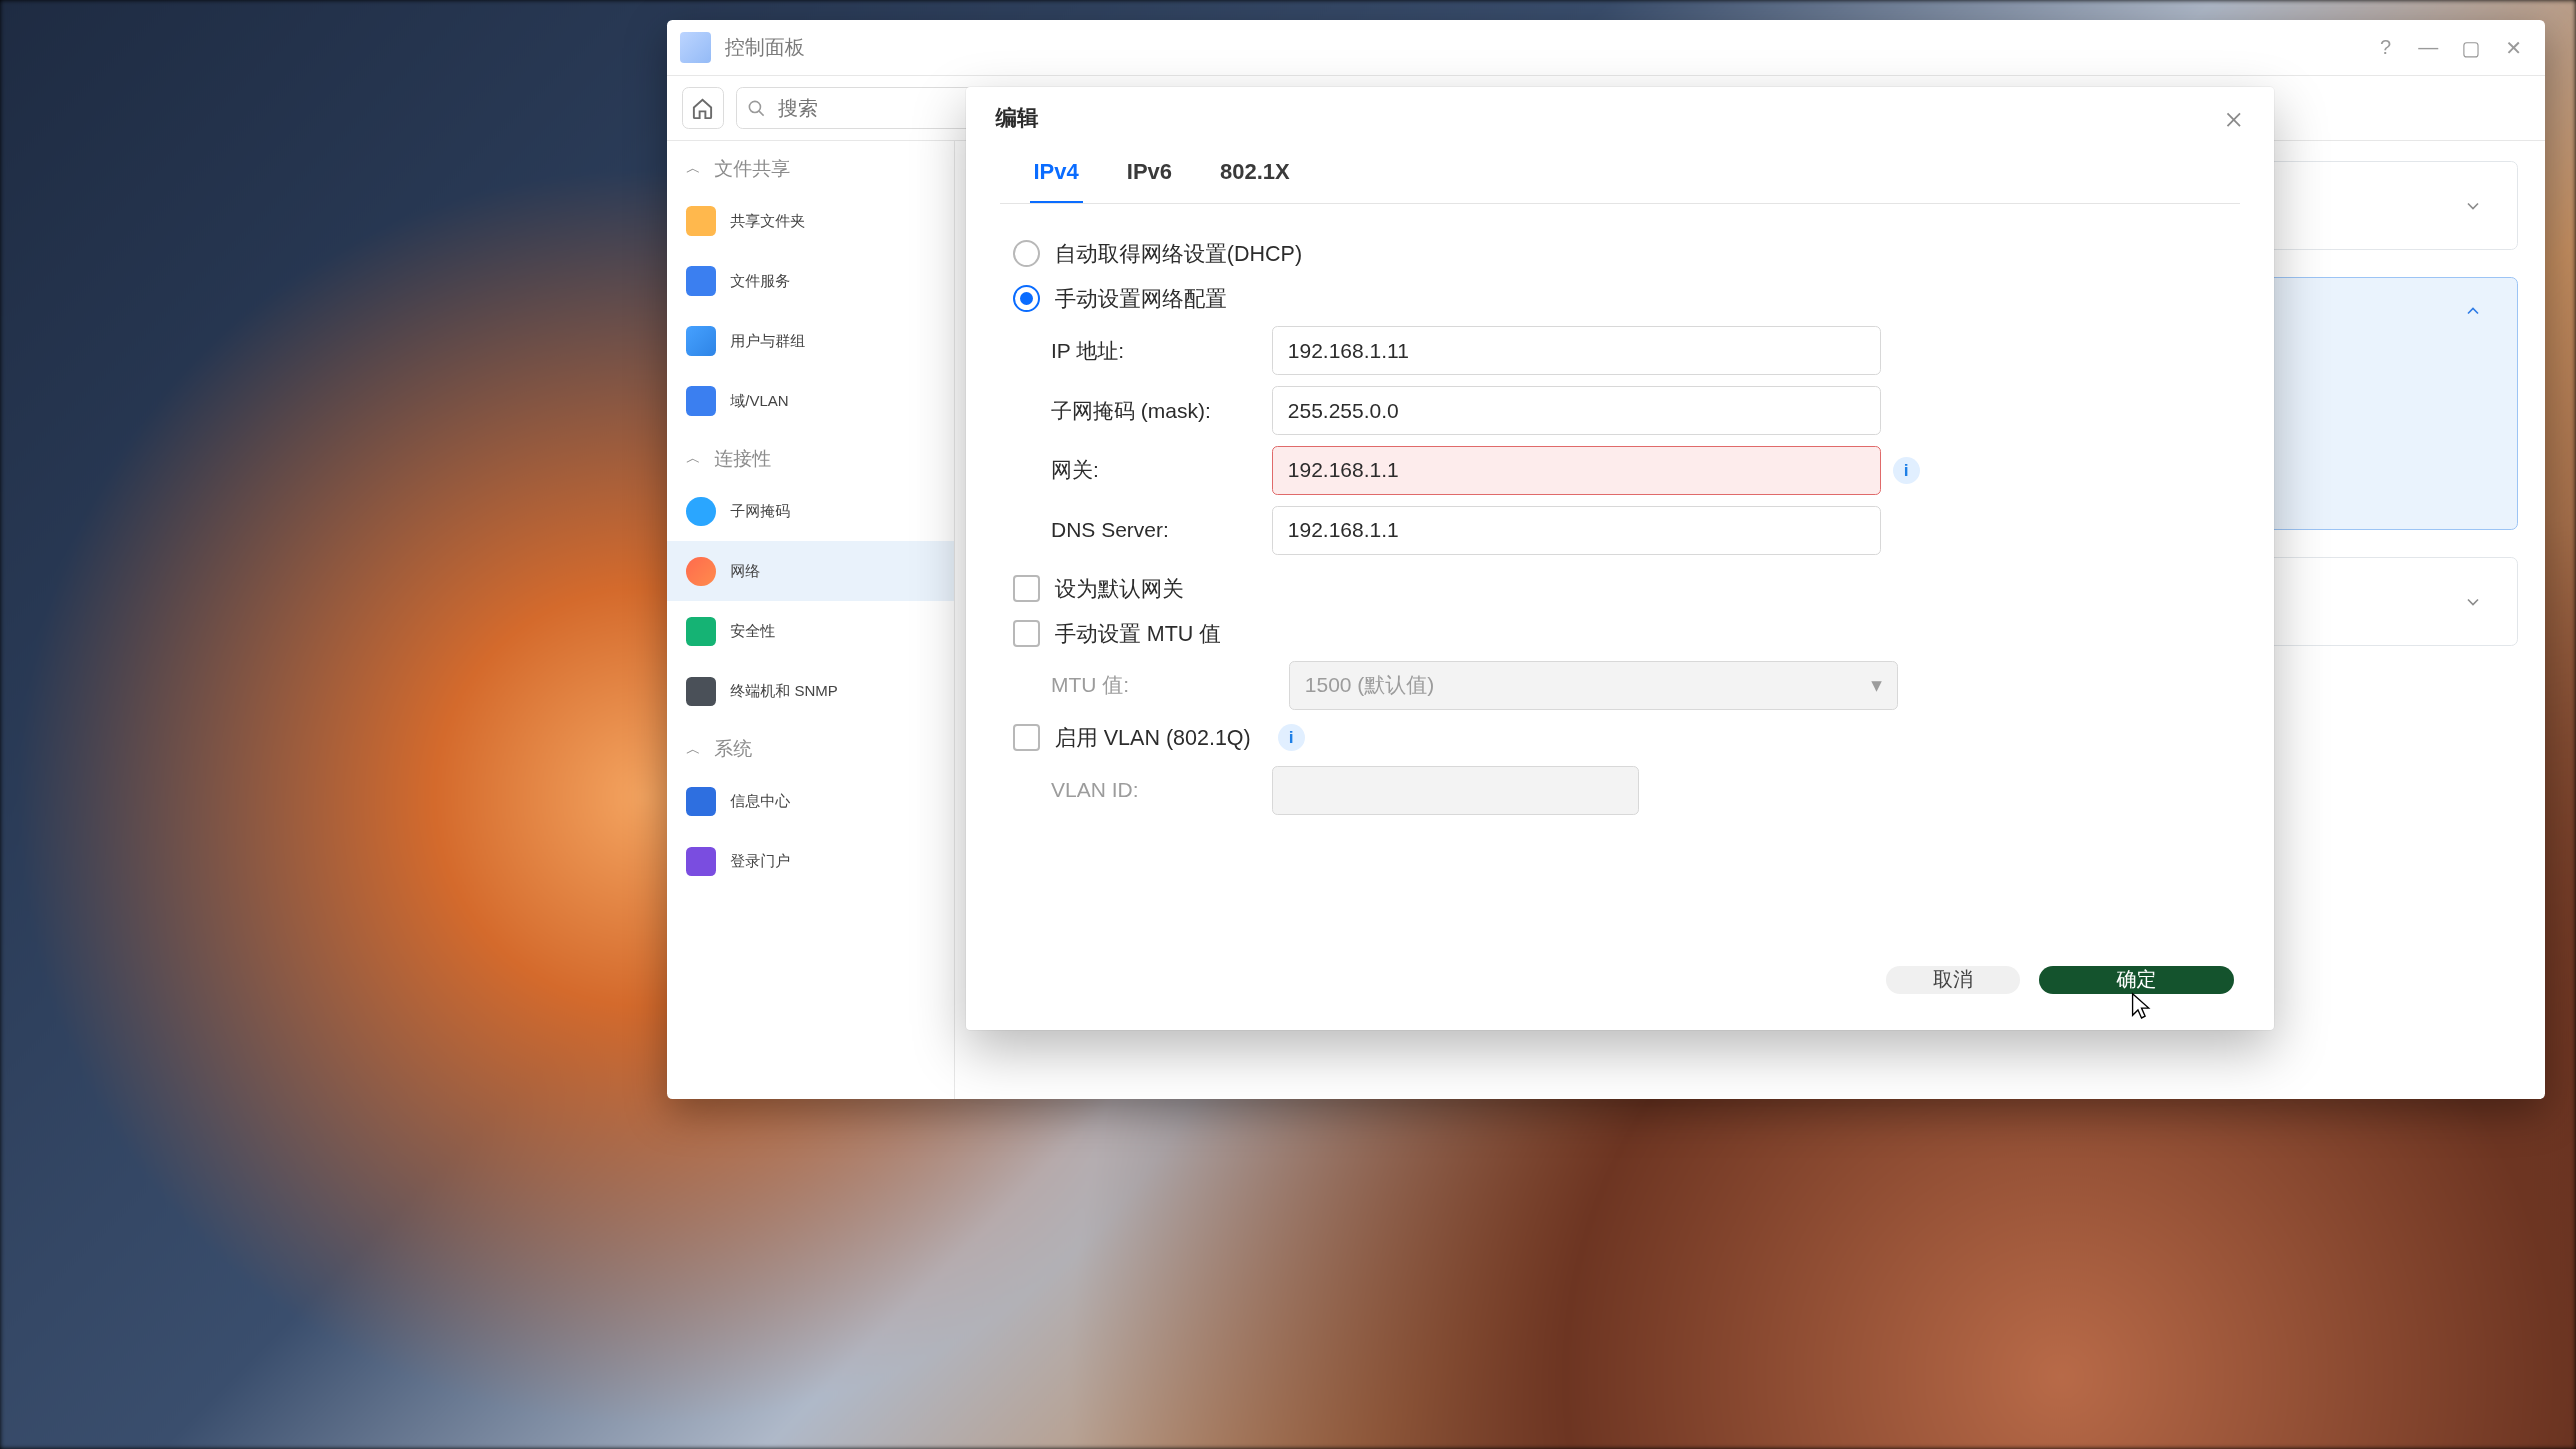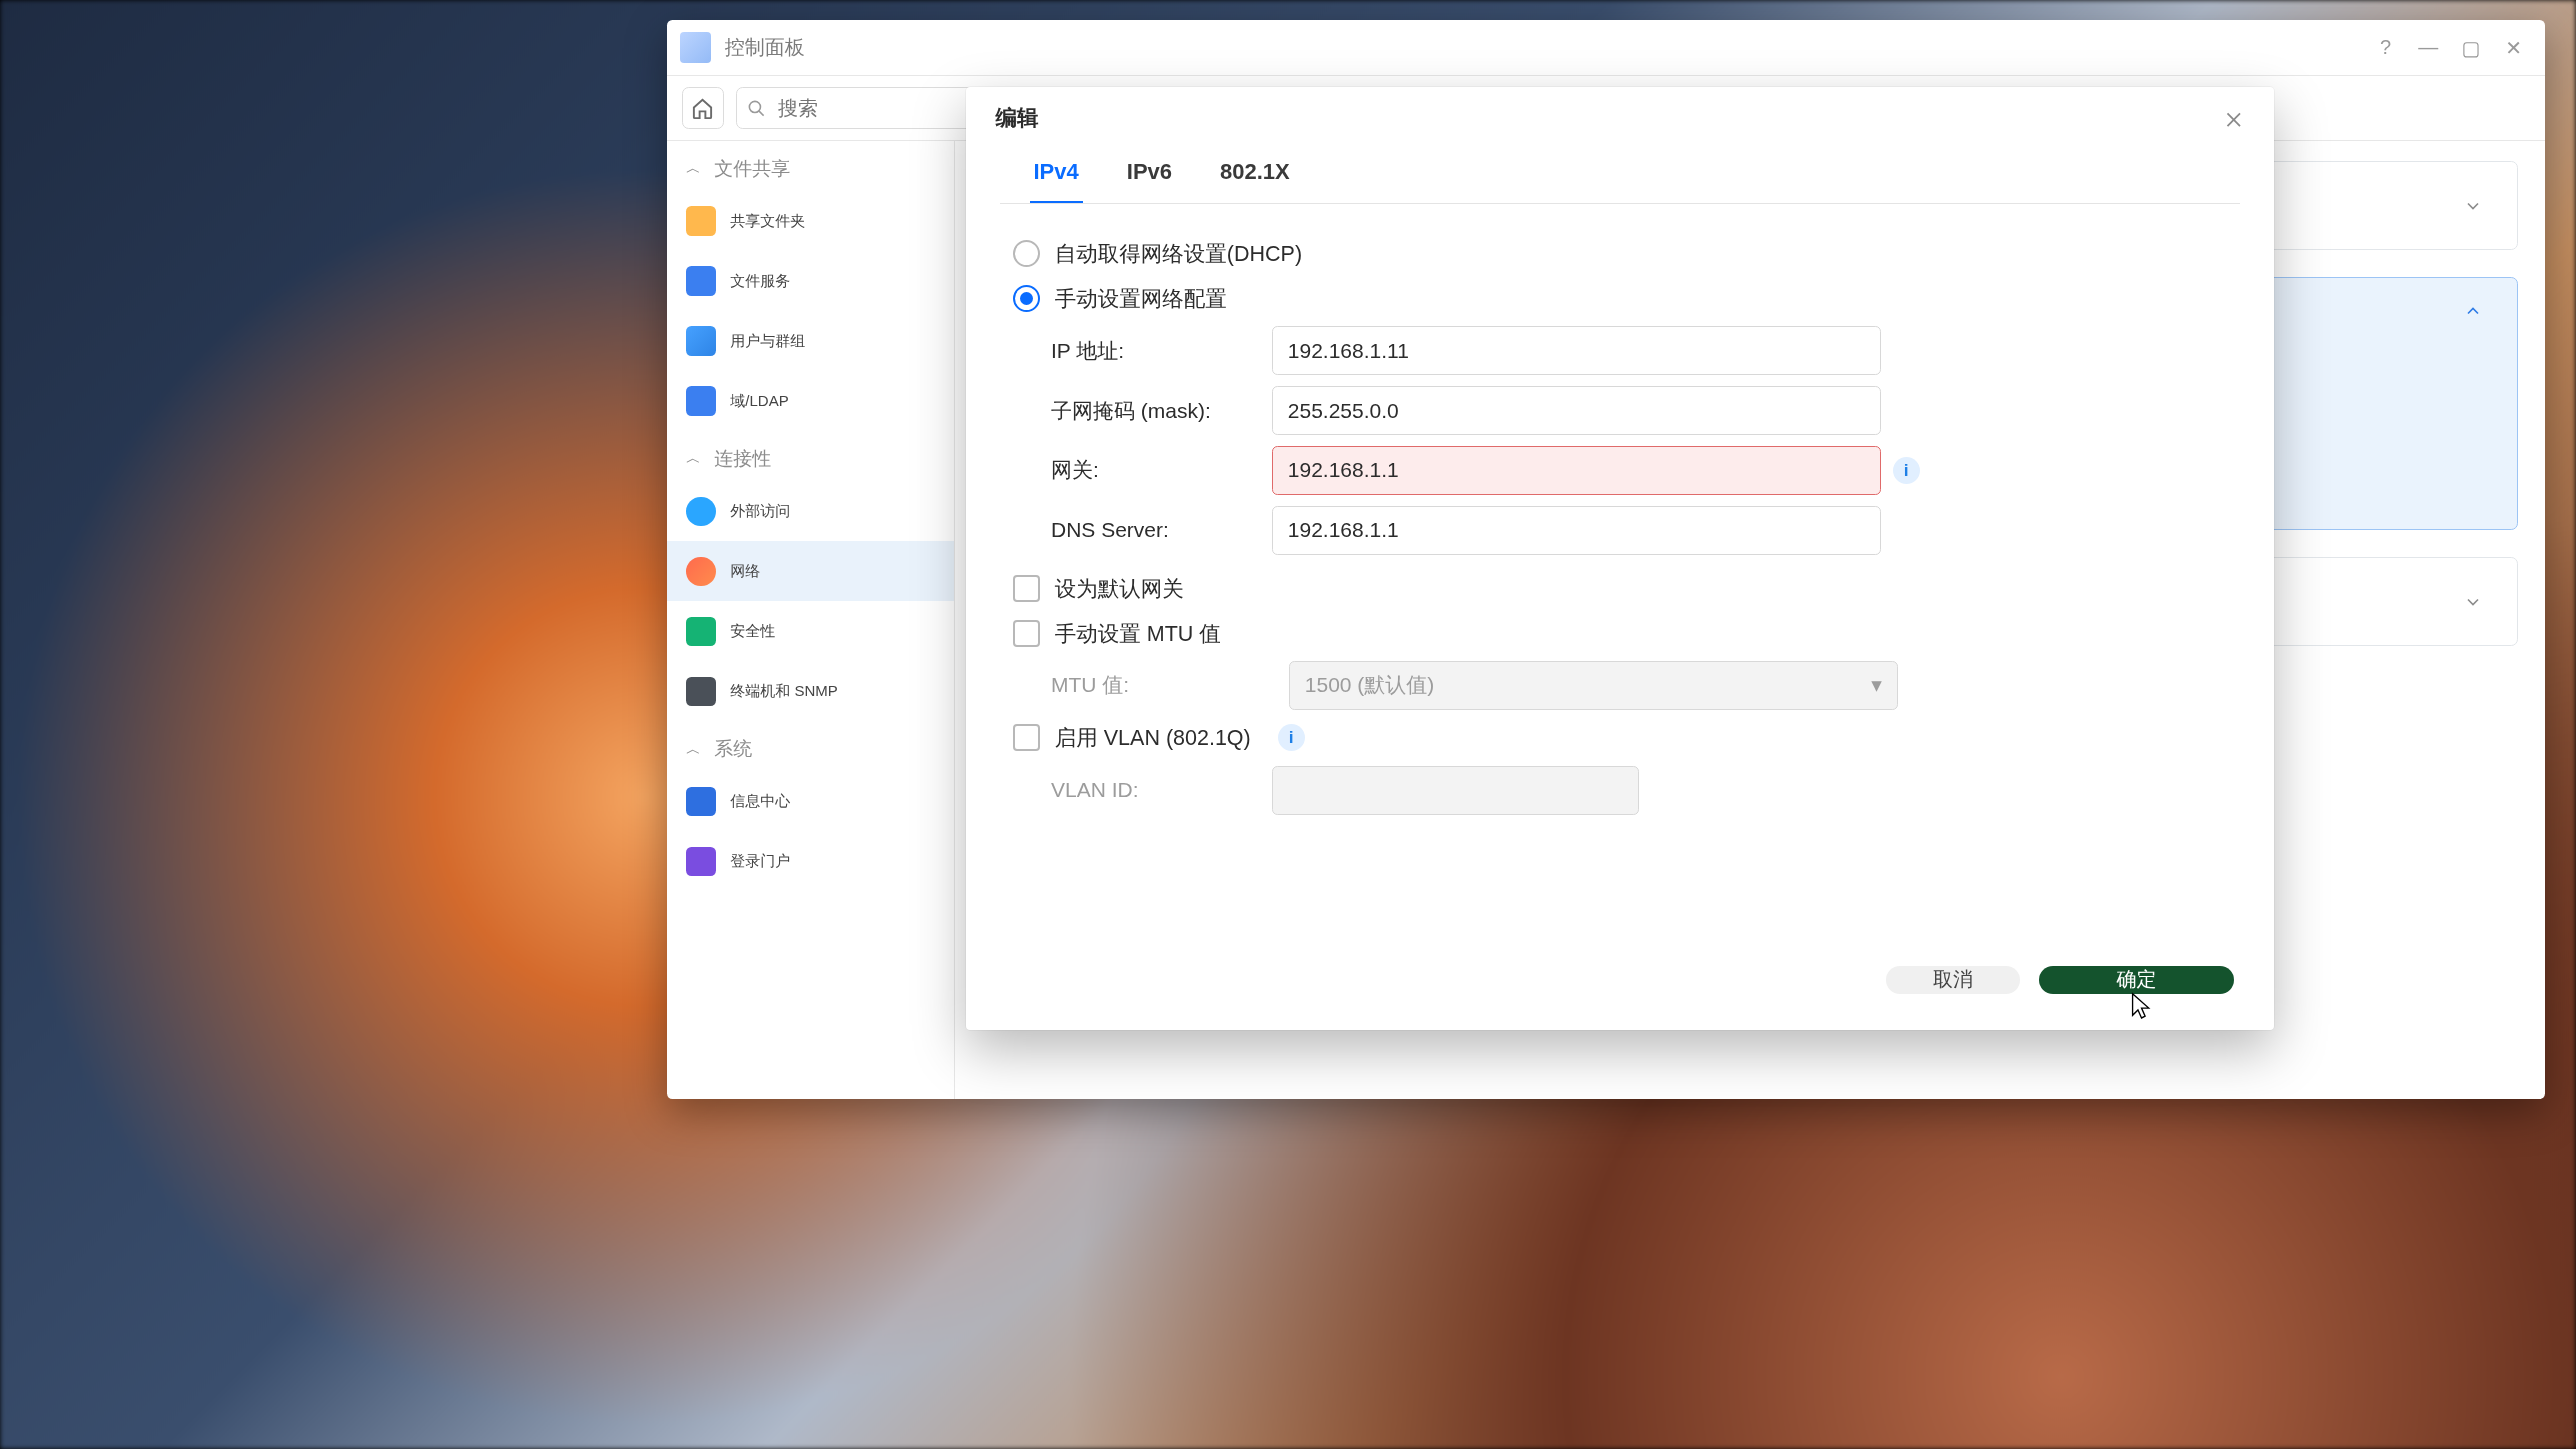--- a/index.html
+++ b/index.html
@@ -397,30 +397,30 @@
       <div class="nav-item">
         <div class="nav-icon" style="background:#3b7ff0"></div>
         <span>文件服务</span>
       </div>
       <div class="nav-item">
         <div class="nav-icon" style="background:linear-gradient(135deg,#46a1ff,#2e84e6)"></div>
         <span>用户与群组</span>
       </div>
       <div class="nav-item">
         <div class="nav-icon" style="background:#3b7ff0"></div>
-        <span>域/LDAP</span>
+        <span>域/VLAN</span>
       </div>
 
       <div class="group-header">
         <span class="chev">︿</span>
         <span>连接性</span>
       </div>
       <div class="nav-item">
         <div class="nav-icon" style="background:#2aa6ff;border-radius:50%"></div>
-        <span>外部访问</span>
+        <span>子网掩码</span>
       </div>
       <div class="nav-item active">
         <div class="nav-icon" style="background:linear-gradient(135deg,#ff6a4d,#ff8c4d);border-radius:50%"></div>
         <span>网络</span>
       </div>
       <div class="nav-item">
         <div class="nav-icon" style="background:#15b374"></div>
         <span>安全性</span>
       </div>
       <div class="nav-item">

